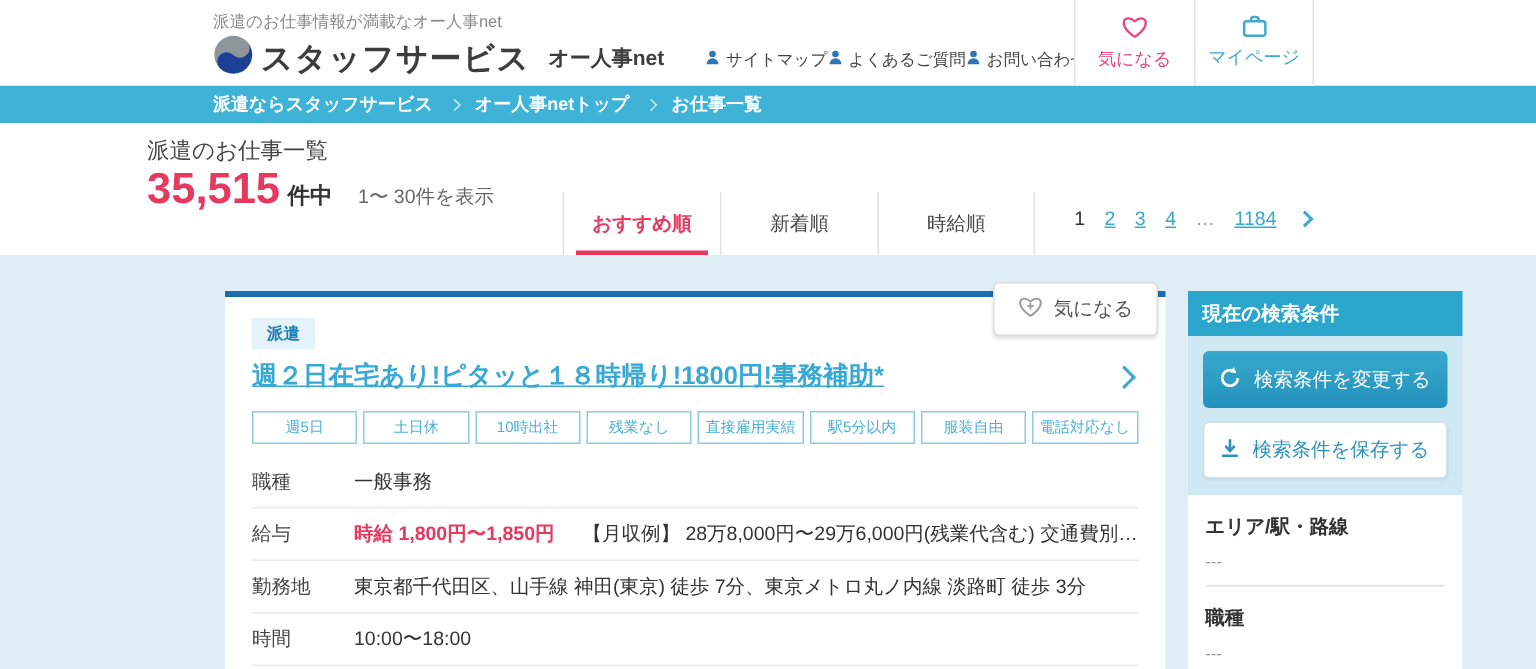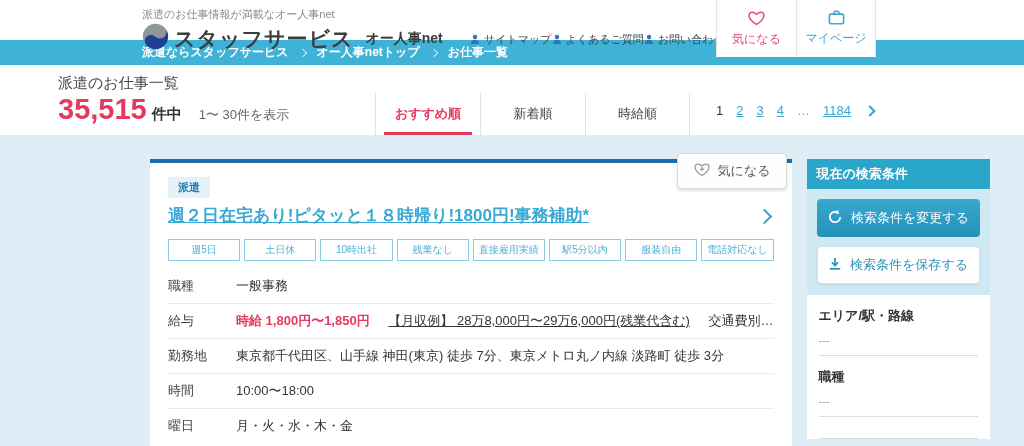--- a/index.html
+++ b/index.html
@@ -1,42 +1,42 @@
 <!DOCTYPE html>
 <html><head>
 <meta charset="utf-8">
 <style>
   * { margin:0; padding:0; box-sizing:border-box; }
   html,body { background:#dfeef6; }
   body { font-family:"Liberation Sans","DejaVu Sans",sans-serif; }
   .page { position:relative; width:1024px; height:446px; overflow:hidden; background:#dfeef6; margin:0 auto; }
 
   
-  .topbar { position:relative; background:#fff; height:40px; padding-left:142px; }
+  .topbar { position:relative; background:#fff; height:57px; padding-left:142px; }
   .tagline { font-size:11px; color:#8a8a8a; padding-top:7px; }
   .logo-row { display:flex; align-items:center; margin-top:1px; }
   .logo { display:flex; align-items:center; cursor:pointer; }
   .logo-text { font-size:21px; font-weight:bold; color:#3d3d3d; letter-spacing:1px; margin-left:5px; }
   .logo-sub { font-size:14px; font-weight:bold; color:#3d3d3d; margin-left:12px; }
   .nav-links { position:absolute; left:470px; top:32px; display:flex; }
   .nav-link { display:flex; align-items:center; gap:4px; font-size:11px; color:#444; cursor:pointer; white-space:nowrap; }
   .utilities { position:absolute; right:148px; top:0; height:57px; display:flex; }
   .util { width:80px; display:flex; flex-direction:column; align-items:center; justify-content:center; gap:2px; border-left:1px solid #e4e4e4; font-size:12px; cursor:pointer; background:#fff; }
   .util:last-child { border-right:1px solid #e4e4e4; }
   .util-fav { color:#e8487e; }
   .util-my  { color:#42a8d2; }
 
   
   .breadcrumb { background:#3fb3d7; height:25px; display:flex; align-items:center; padding-left:142px; gap:11px; }
   .crumb { color:#fff; font-size:12px; font-weight:bold; cursor:pointer; }
   .crumb.current { cursor:default; }
   .crumb-sep { width:6px; height:6px; border-top:1px solid #c9ecf6; border-right:1px solid #c9ecf6; transform:rotate(45deg); margin-top:1px; }
 
   
-  .titleband { position:relative; background:#fff; height:70px; padding-left:58px; }
+  .titleband { position:relative; background:#fff; height:88px; padding-left:98px; }
   .page-title { font-size:15px; color:#454545; padding-top:9px; }
   .count-row { display:flex; align-items:baseline; margin-top:0; }
   .count { font-size:29px; font-weight:bold; color:#e53960; }
   .count-suffix { font-size:15px; font-weight:bold; color:#333; margin-left:5px; }
   .range { font-size:13px; color:#666; margin-left:17px; }
   .tabs { position:absolute; left:375px; bottom:0; display:flex; height:42px; }
   .tab { width:105px; display:flex; align-items:center; justify-content:center; font-size:13px; color:#444; border-left:1px solid #e2e2e2; cursor:pointer; position:relative; }
   .tab:last-child { border-right:1px solid #e2e2e2; }
   .tab.active { color:#e53960; font-weight:bold; }
   .tab.active::after { content:""; position:absolute; left:8px; right:8px; bottom:0; height:3px; background:#e53960; }
@@ -57,21 +57,21 @@
   .job-title { flex:1; font-size:17px; font-weight:bold; color:#38a8d4; text-decoration:underline; cursor:pointer; line-height:1.35; white-space:nowrap; overflow:hidden; }
   .title-chevron { width:11px; height:11px; border-top:2px solid #3aa7cf; border-right:2px solid #3aa7cf; transform:rotate(45deg); cursor:pointer; flex:none; margin-left:14px; }
   .tags { display:flex; gap:4px; margin-top:11px; }
   .tag { flex:1; border:1px solid #8ccbe4; color:#4db0d8; font-size:10px; text-align:center; padding:3px 0; white-space:nowrap; overflow:hidden; }
   .details { margin-top:8px; }
   .drow { display:flex; padding:8px 0; border-top:1px solid #eaeaea; font-size:13px; color:#333; align-items:baseline; }
   .details .drow:first-child { border-top:none; }
   .dlabel { width:68px; flex:none; color:#454545; }
   .dvalue { flex:1; white-space:nowrap; overflow:hidden; }
   .salary { color:#e53960; font-weight:bold; margin-right:15px; }
-  .monthly { margin-right:15px;text-decoration:underline; }
+  .monthly { margin-right:0; }
 
   
   .sidebar { width:183px; flex:none; }
   .sb-head { background:#2aa6cb; color:#fff; font-size:13px; font-weight:bold; padding:6px 10px; }
   .sb-panel { background:#cfe9f4; padding:10px 10px 11px; }
   .sb-btn { height:38px; border-radius:4px; display:flex; align-items:center; justify-content:center; gap:8px; font-size:13px; font-weight:normal; cursor:pointer; }
   .sb-btn-change { background:linear-gradient(#37a9cd,#2491bb); color:#fff; }
   .sb-btn-save { background:#fff; color:#2e93bb; margin-top:9px; border:1px solid #cfe3ee; box-shadow:0 1px 2px rgba(0,0,0,.08); }
   .sb-body { background:#fff; padding:0 12px; }
   .sb-section { padding:12px 0 9px; border-bottom:1px solid #ddd; }

